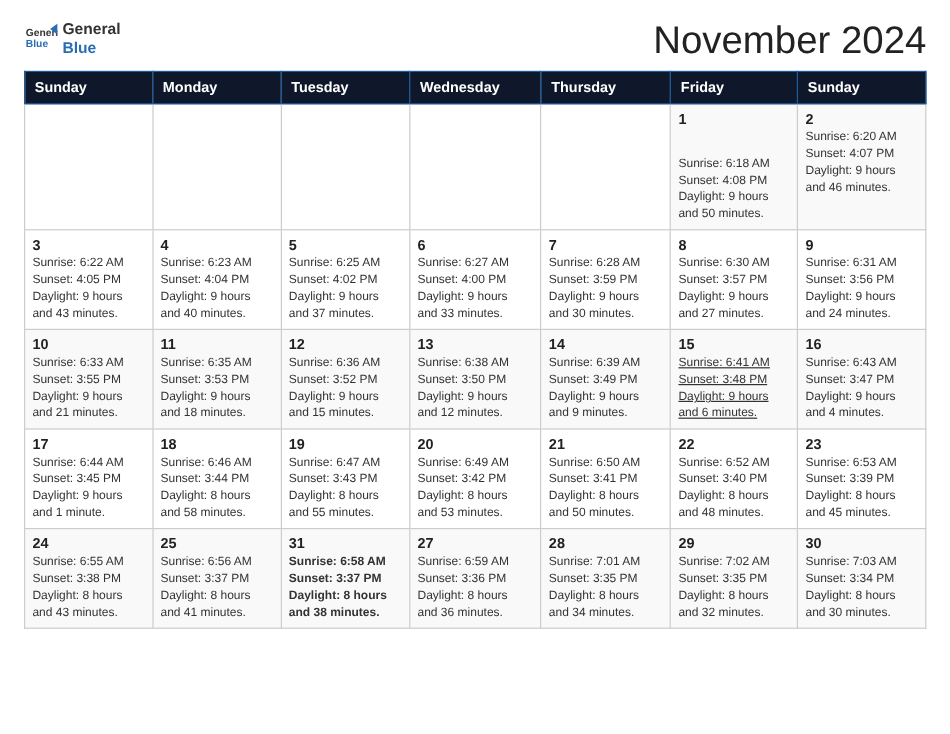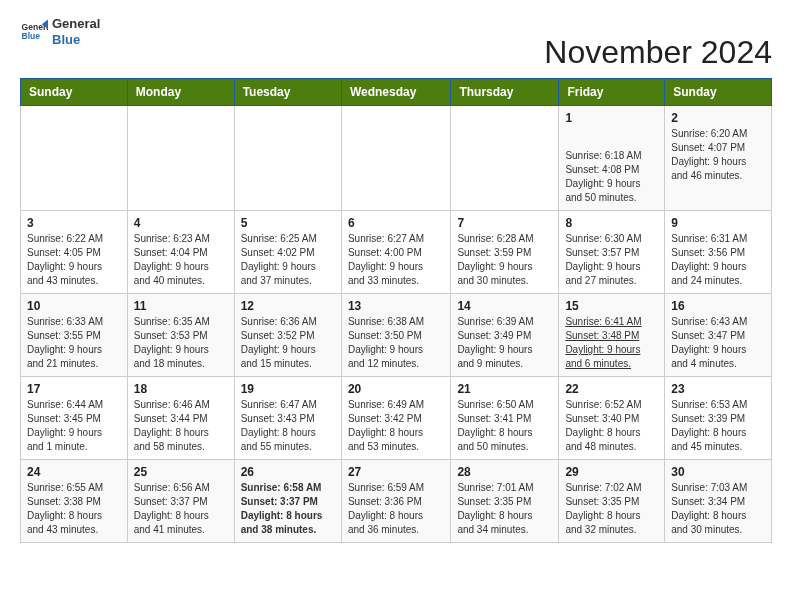--- a/index.html
+++ b/index.html
@@ -26,40 +26,39 @@
       font-weight: bold;
       color: #333;
       line-height: 1.2;
     }
     .logo-icon {
       width: 28px;
       height: 28px;
     }
     .title-section {
       text-align: center;
-      margin-top: 19px;
     }
     .month-title {
       font-size: 32px;
       font-weight: normal;
       color: #222;
       line-height: 1.1;
     }
     .location-subtitle {
       font-size: 14px;
       color: #444;
       margin-top: 2px;
     }
     .calendar-table {
       width: 100%;
       border-collapse: collapse;
       font-size: 11px;
     }
     .calendar-table thead tr th {
-      background-color: #4d7c0f;
+      background-color: #0f172a;
       color: #fff;
       text-align: left;
       padding: 6px 8px;
       font-size: 12px;
       font-weight: 600;
       border: 1px solid #1e5a9e;
     }
     .calendar-table tbody tr td {
       border: 1px solid #ccc;
       vertical-align: top;
@@ -308,21 +307,21 @@
 and 43 minutes.</div>
         </td>
         <td>
           <span class="day-number">25</span>
           <div class="day-info" style="white-space: pre-line;">Sunrise: 6:56 AM
 Sunset: 3:37 PM
 Daylight: 8 hours
 and 41 minutes.</div>
         </td>
         <td>
-          <span class="day-number">26</span>
+          <span class="day-number">31</span>
           <div class="day-info" style="white-space: pre-line; font-weight: bold;">Sunrise: 6:58 AM
 Sunset: 3:37 PM
 Daylight: 8 hours
 and 38 minutes.</div>
         </td>
         <td>
           <span class="day-number">27</span>
           <div class="day-info" style="white-space: pre-line;">Sunrise: 6:59 AM
 Sunset: 3:36 PM
 Daylight: 8 hours

